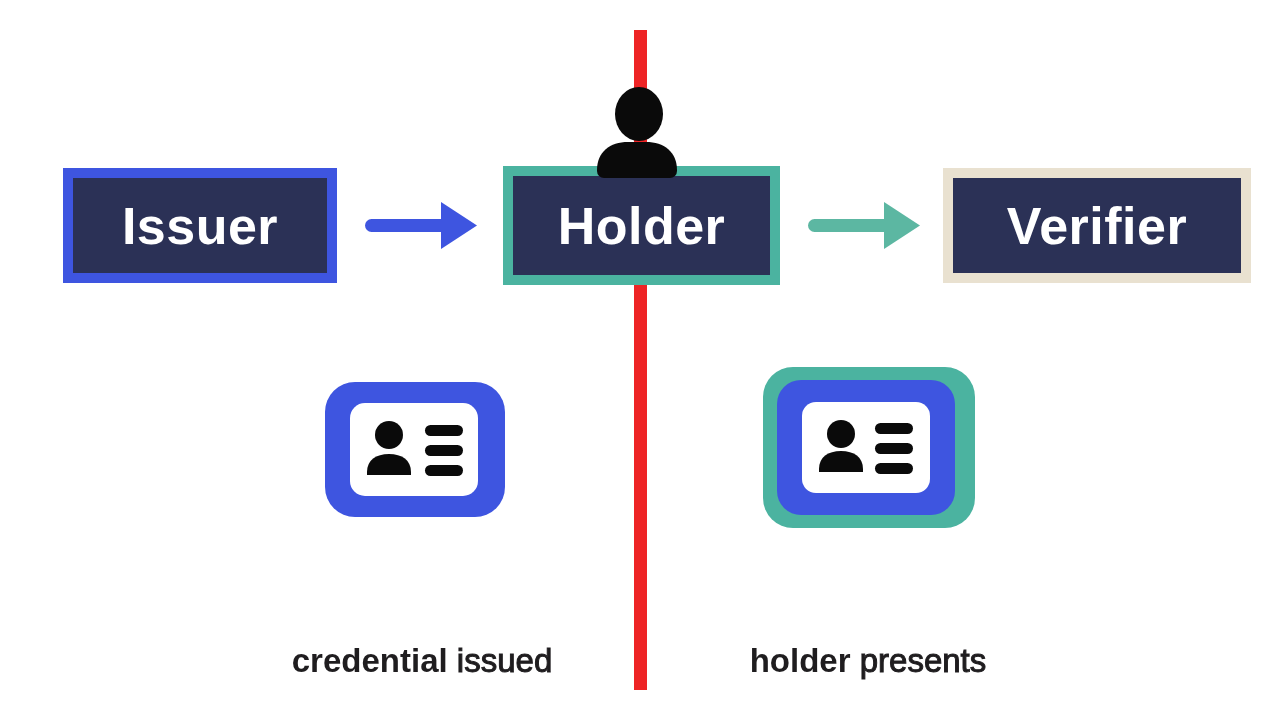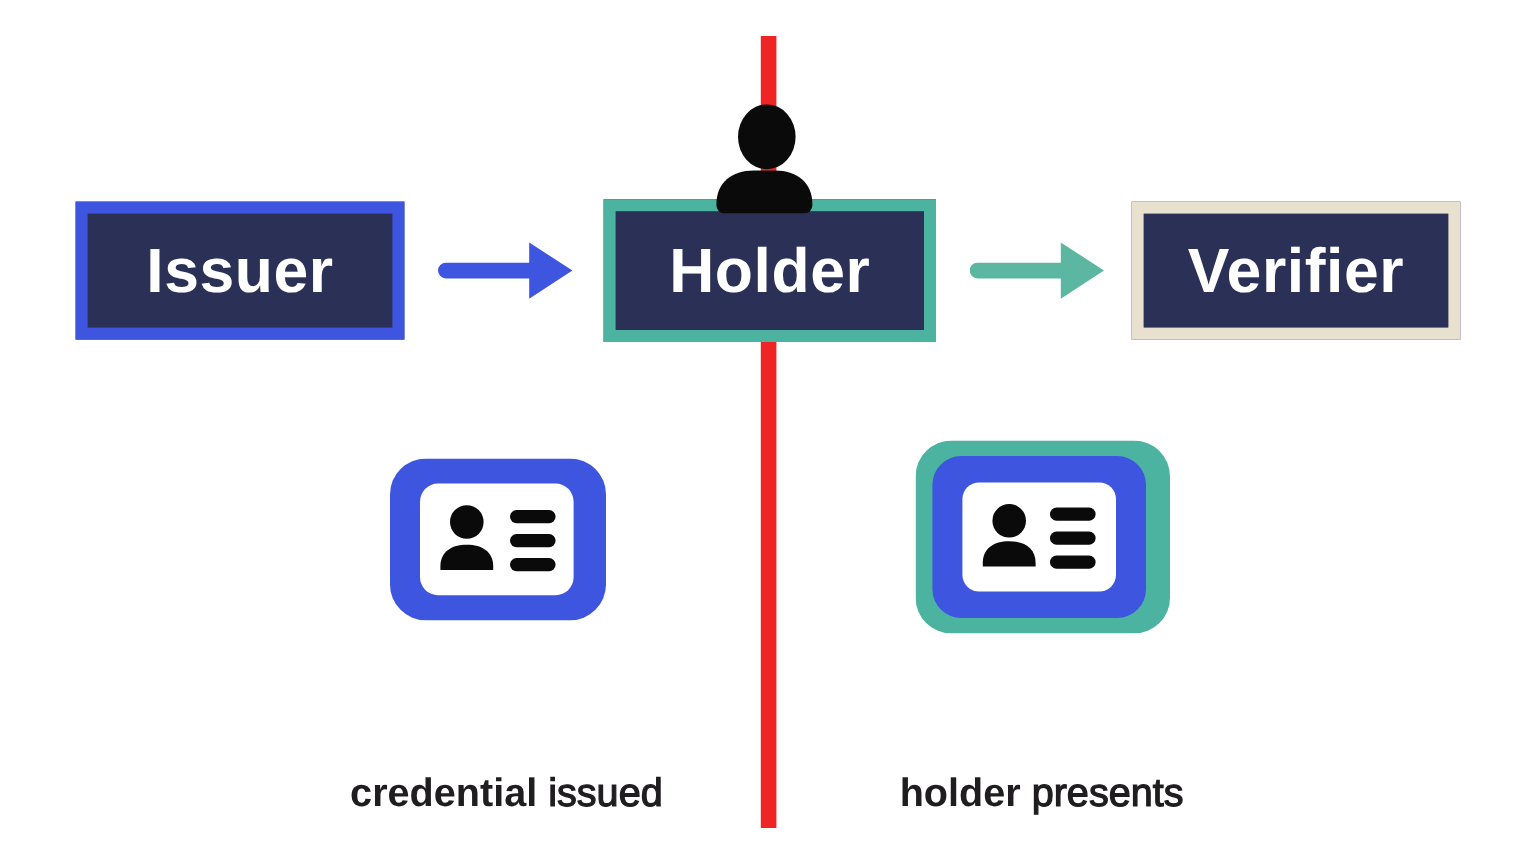--- a/index.html
+++ b/index.html
@@ -20,21 +20,21 @@
 
   
   .node {
     position: absolute; z-index: 3;
     background: #2b3156;
     box-sizing: border-box;
     display: flex; align-items: center; justify-content: center;
   }
   .node-issuer   { left: 63px;  top: 168px; width: 274px; height: 115px; border: 10px solid #3e55e0; }
   .node-holder   { left: 503px; top: 166px; width: 277px; height: 119px; border: 10px solid #4bb3a0; }
-  .node-verifier { left: 943px; top: 168px; width: 274px; height: 115px; border: 10px solid #e9e1d0; }
+  .node-verifier { left: 943px; top: 168px; width: 308px; height: 115px; border: 10px solid #e9e1d0; }
   .node-label {
     color: #ffffff; font-size: 52px; font-weight: 700; letter-spacing: 0.5px;
   }
 
   
   .person { position: absolute; left: 592px; top: 86px; z-index: 4; }
 
   
   .arrow { position: absolute; z-index: 2; }
   .arrow-blue { left: 365px; top: 198px; }

